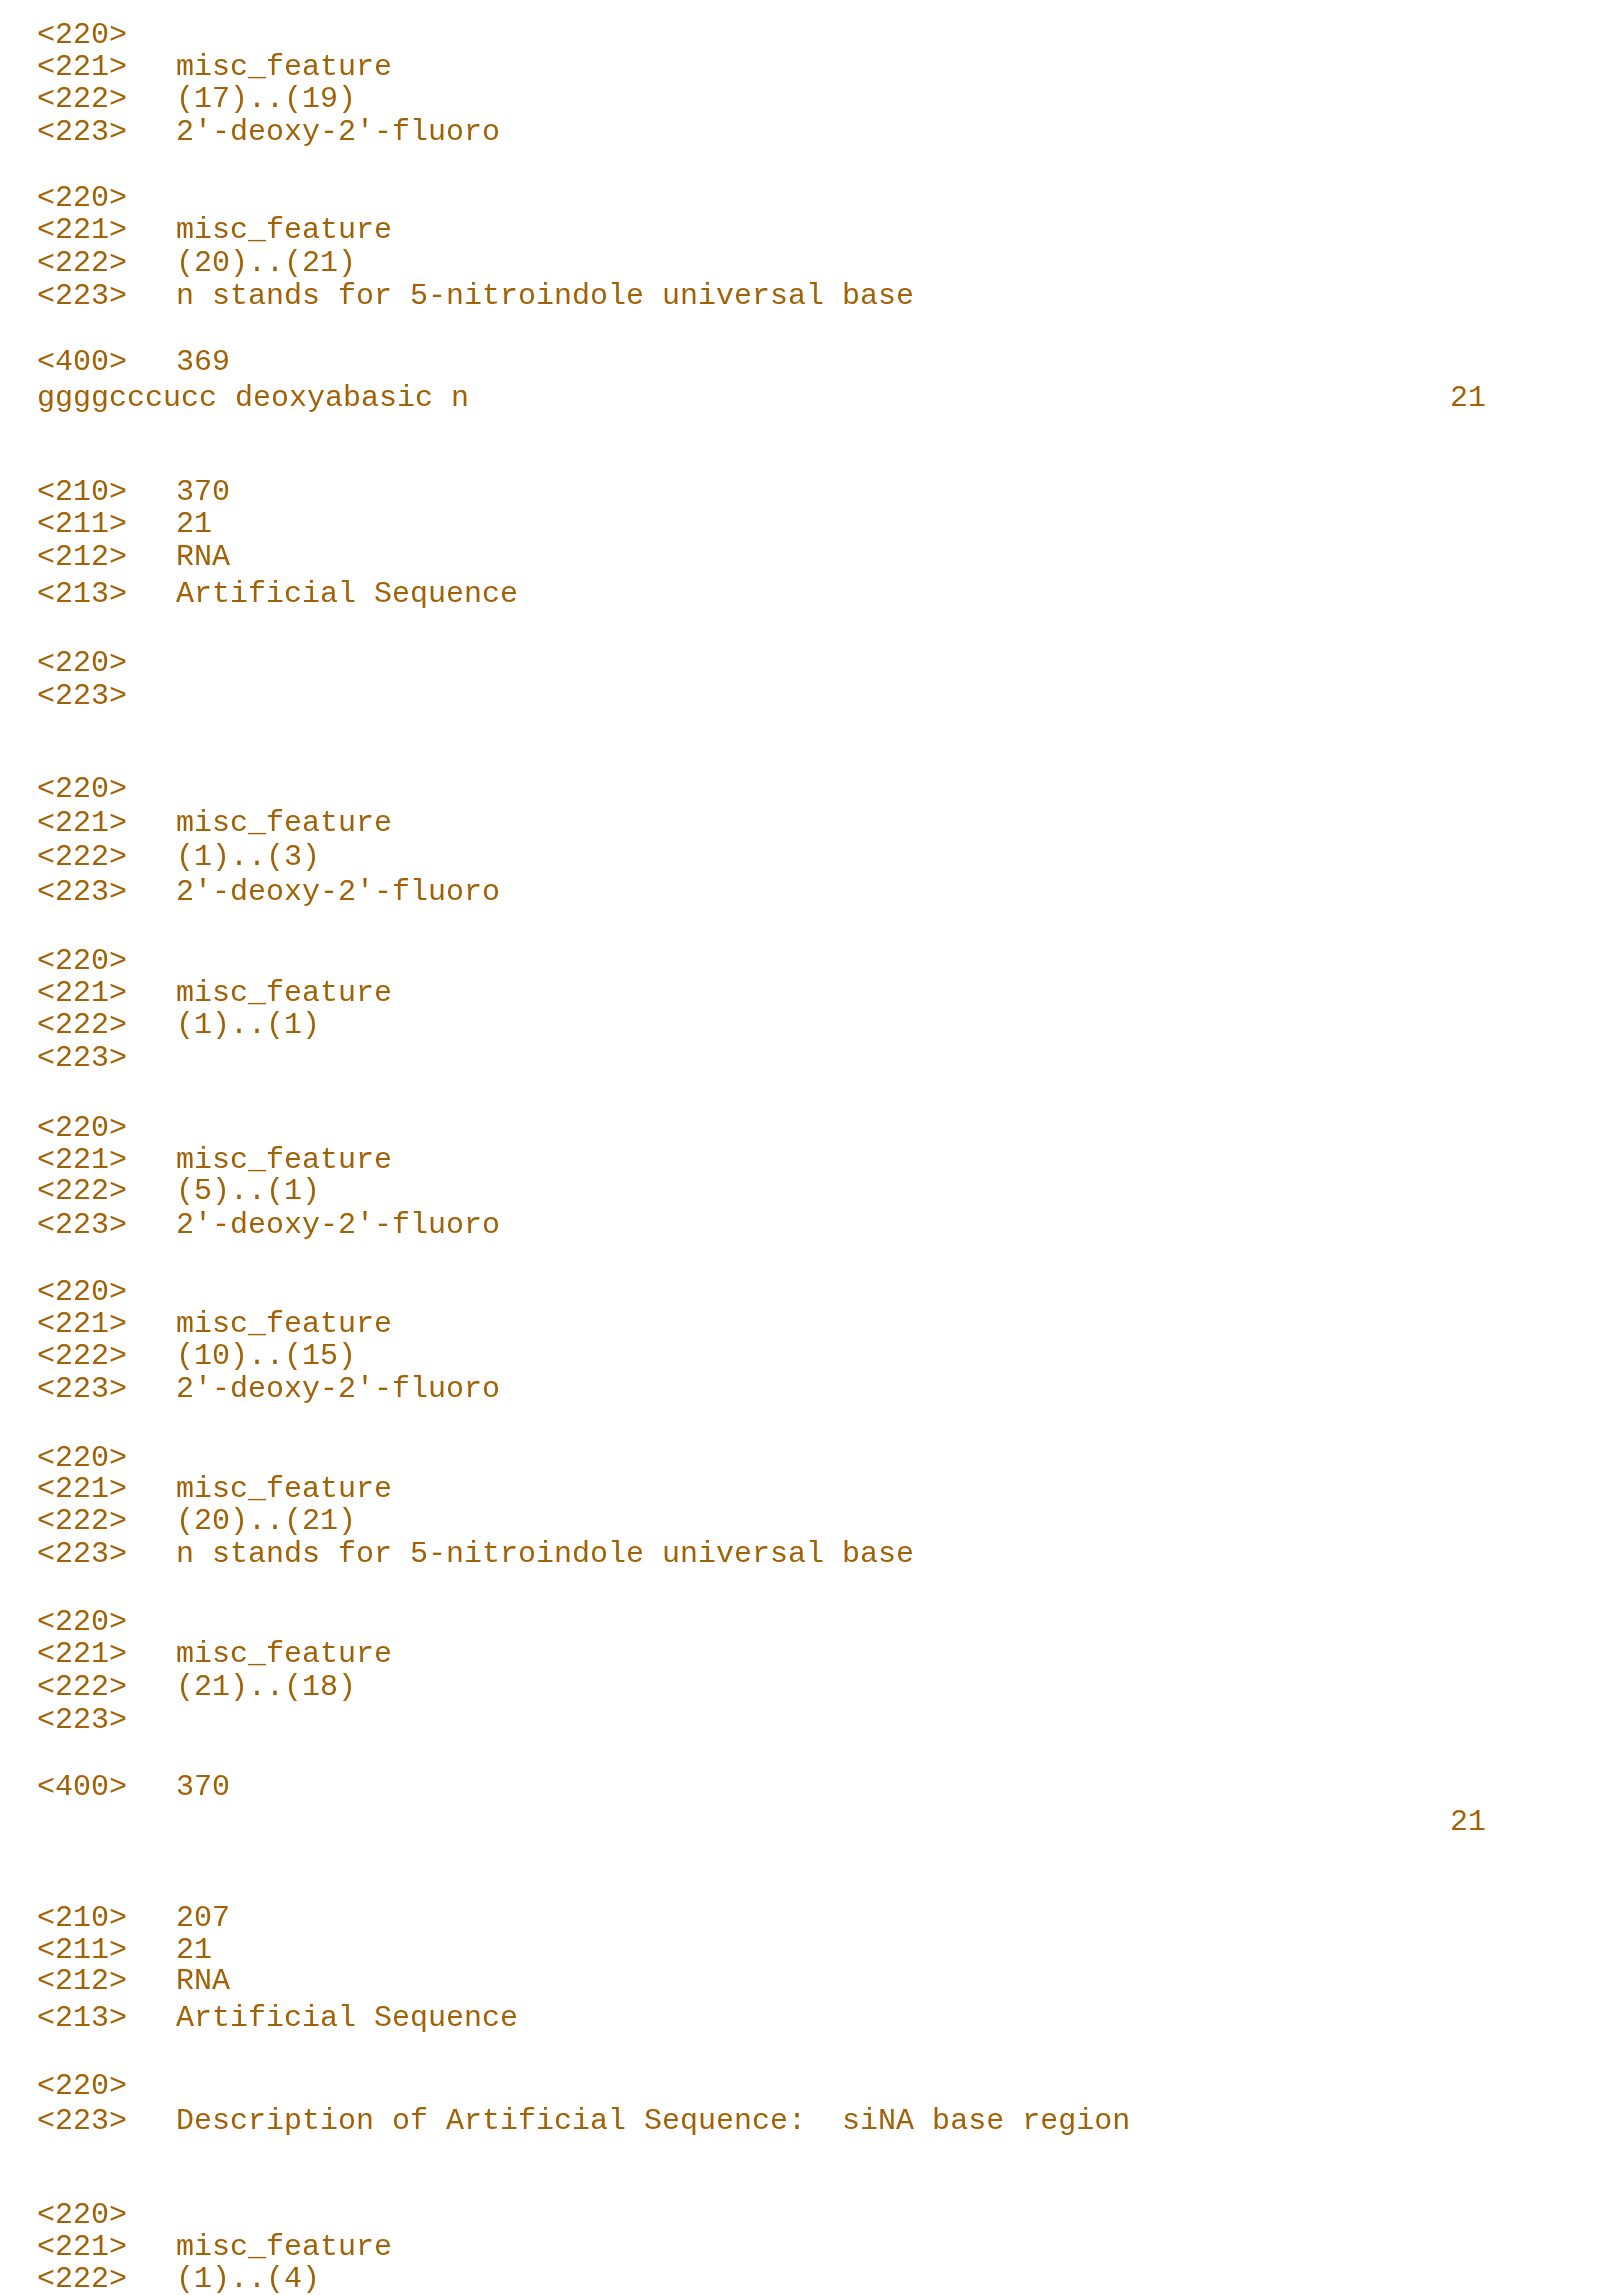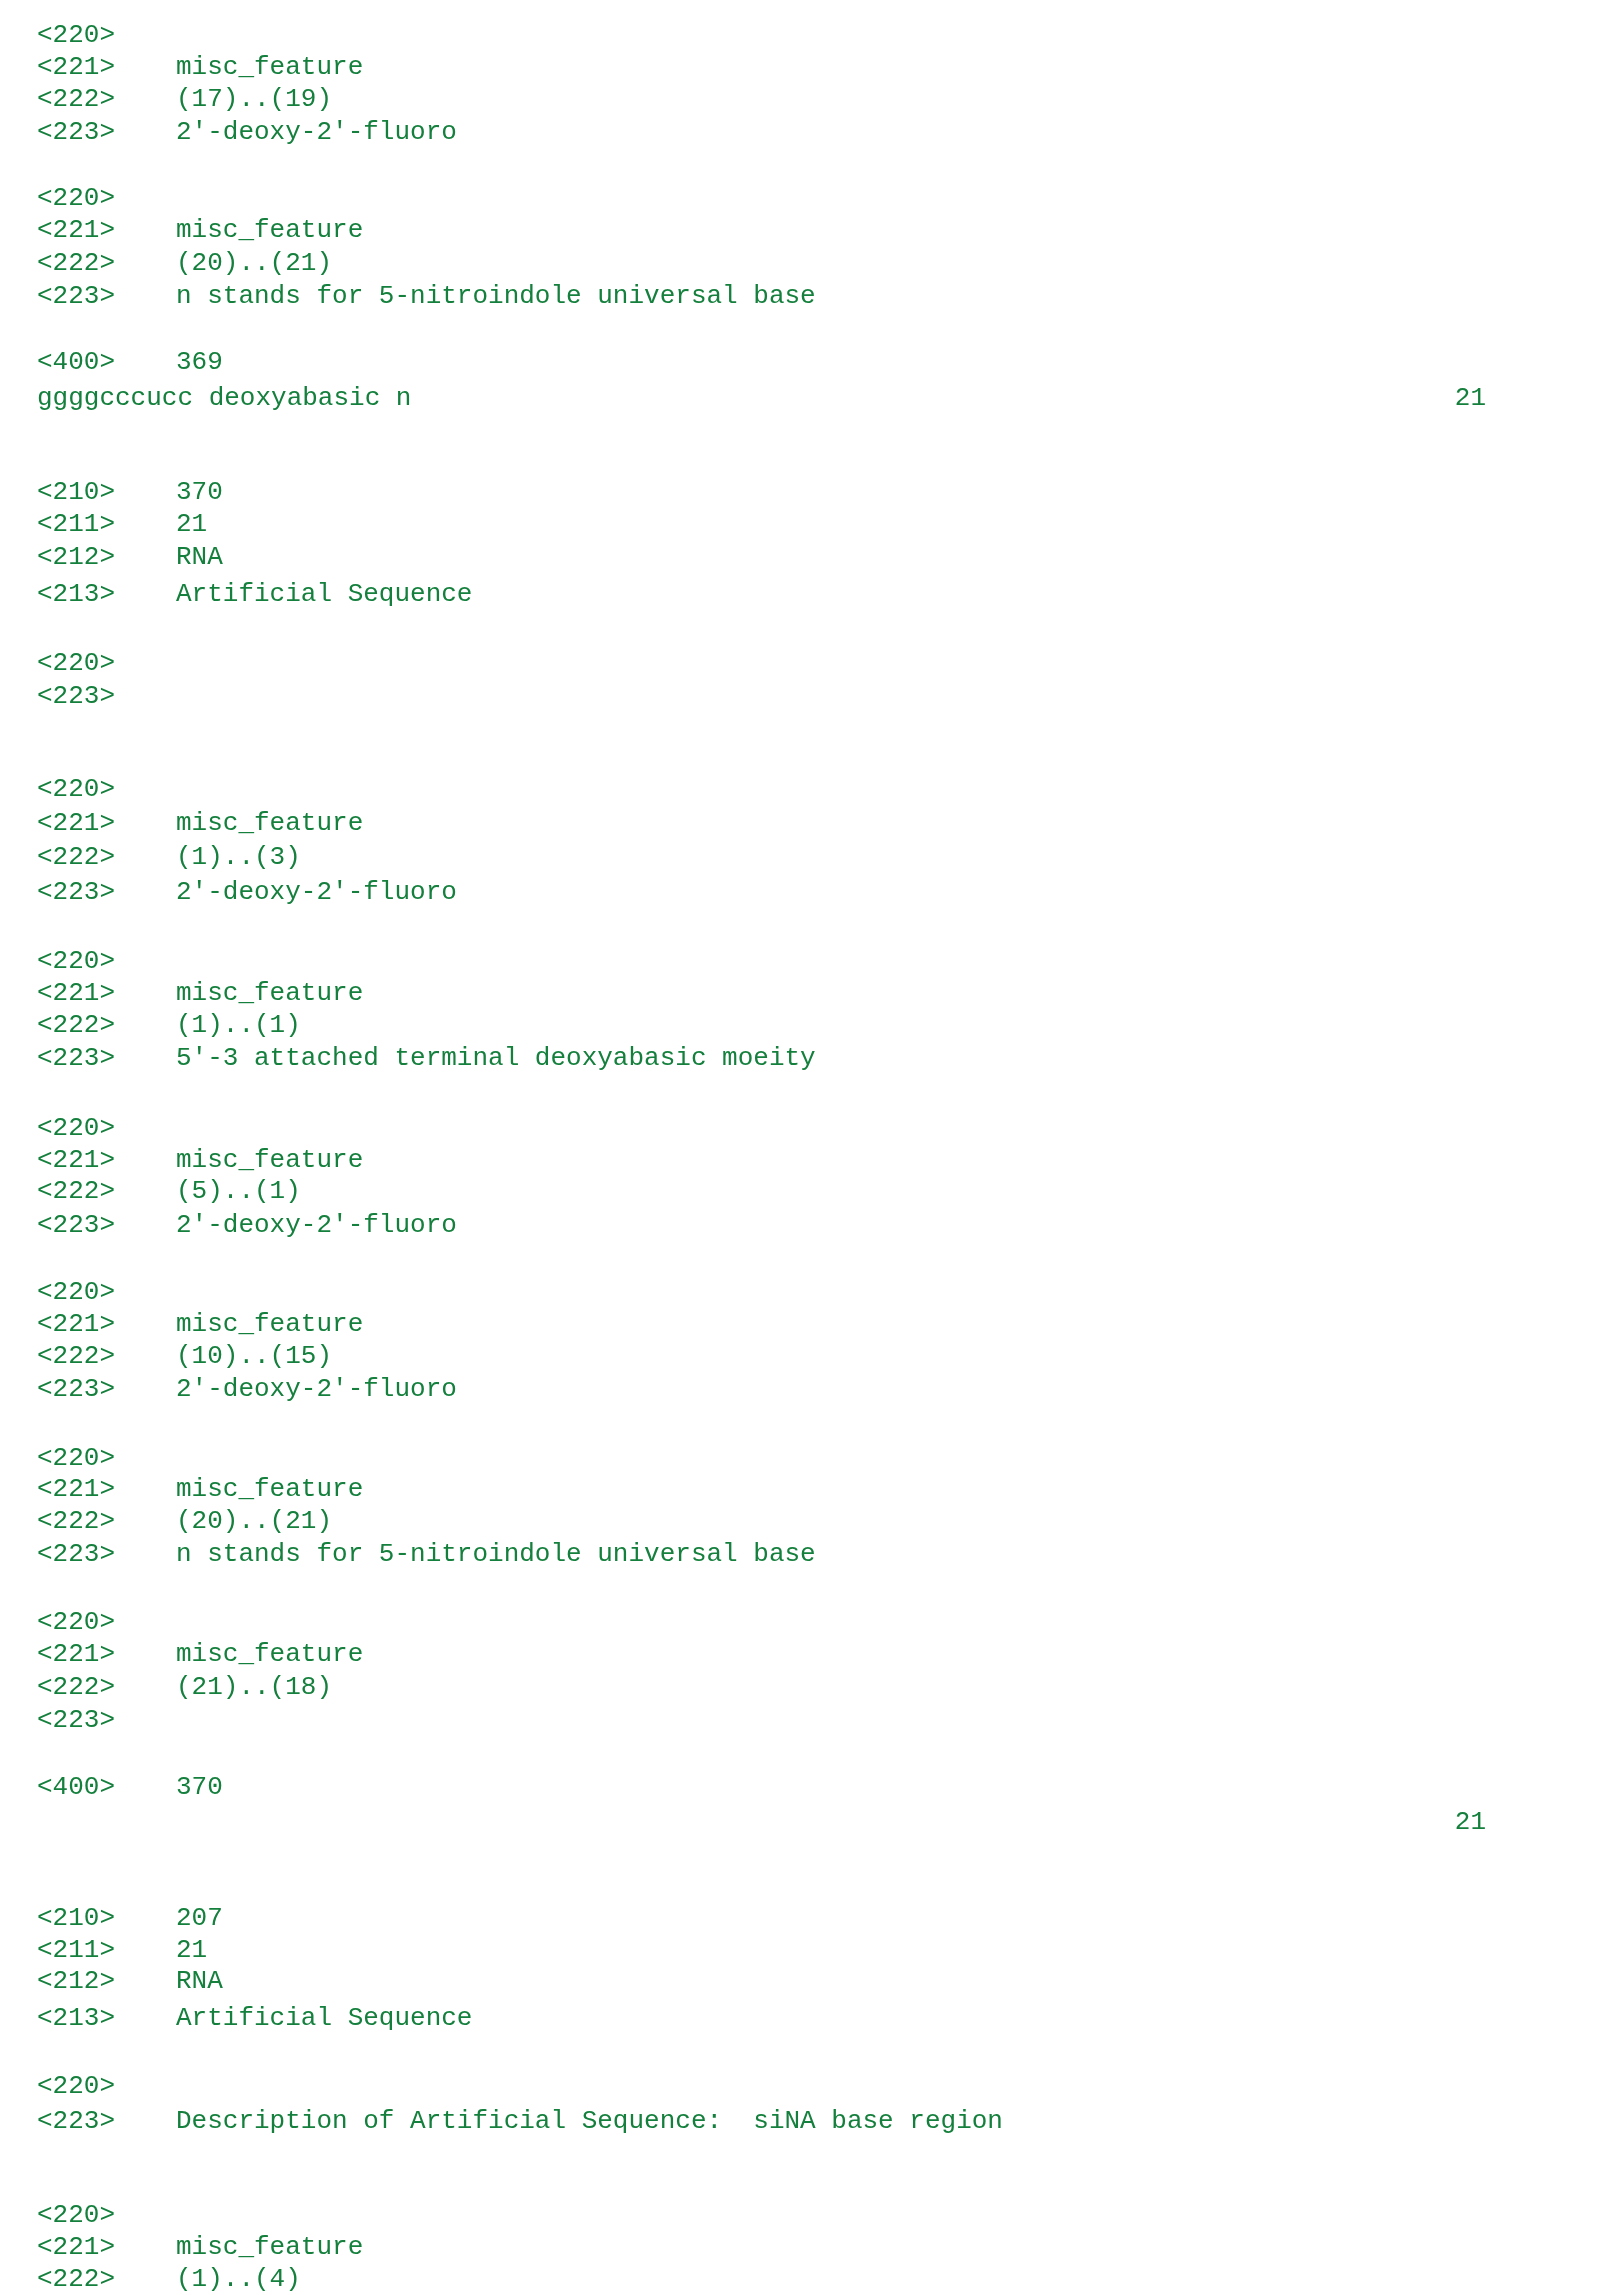--- a/index.html
+++ b/index.html
@@ -5,23 +5,23 @@
   html, body {
     margin: 0;
     padding: 0;
     background: #ffffff;
   }
   .page {
     position: relative;
     width: 1616px;
     height: 2295px;
     background: #ffffff;
-    color: #15803d;
+    color: #a16207;
     font-family: "Liberation Mono", "DejaVu Sans Mono", monospace;
-    font-size: 26px;
+    font-size: 30px;
     line-height: 35px;
     overflow: hidden;
   }
   .ln {
     position: absolute;
     left: 0;
     width: 1616px;
     height: 35px;
     white-space: pre;
   }
@@ -75,21 +75,21 @@
   <div class="ln" style="top:679px"><span class="tag">&lt;223&gt;</span></div>
 
   <div class="ln" style="top:772px"><span class="tag">&lt;220&gt;</span><span class="val"></span></div>
   <div class="ln" style="top:806px"><span class="tag">&lt;221&gt;</span><span class="val">misc_feature</span></div>
   <div class="ln" style="top:840px"><span class="tag">&lt;222&gt;</span><span class="val">(1)..(3)</span></div>
   <div class="ln" style="top:875px"><span class="tag">&lt;223&gt;</span><span class="val">2'-deoxy-2'-fluoro</span></div>
 
   <div class="ln" style="top:944px"><span class="tag">&lt;220&gt;</span><span class="val"></span></div>
   <div class="ln" style="top:976px"><span class="tag">&lt;221&gt;</span><span class="val">misc_feature</span></div>
   <div class="ln" style="top:1008px"><span class="tag">&lt;222&gt;</span><span class="val">(1)..(1)</span></div>
-  <div class="ln" style="top:1041px"><span class="tag">&lt;223&gt;</span><span class="val">5'-3 attached terminal deoxyabasic moeity</span></div>
+  <div class="ln" style="top:1041px"><span class="tag">&lt;223&gt;</span></div>
 
   <div class="ln" style="top:1111px"><span class="tag">&lt;220&gt;</span><span class="val"></span></div>
   <div class="ln" style="top:1143px"><span class="tag">&lt;221&gt;</span><span class="val">misc_feature</span></div>
   <div class="ln" style="top:1174px"><span class="tag">&lt;222&gt;</span><span class="val">(5)..(1)</span></div>
   <div class="ln" style="top:1208px"><span class="tag">&lt;223&gt;</span><span class="val">2'-deoxy-2'-fluoro</span></div>
 
   <div class="ln" style="top:1275px"><span class="tag">&lt;220&gt;</span><span class="val"></span></div>
   <div class="ln" style="top:1307px"><span class="tag">&lt;221&gt;</span><span class="val">misc_feature</span></div>
   <div class="ln" style="top:1339px"><span class="tag">&lt;222&gt;</span><span class="val">(10)..(15)</span></div>
   <div class="ln" style="top:1372px"><span class="tag">&lt;223&gt;</span><span class="val">2'-deoxy-2'-fluoro</span></div>

